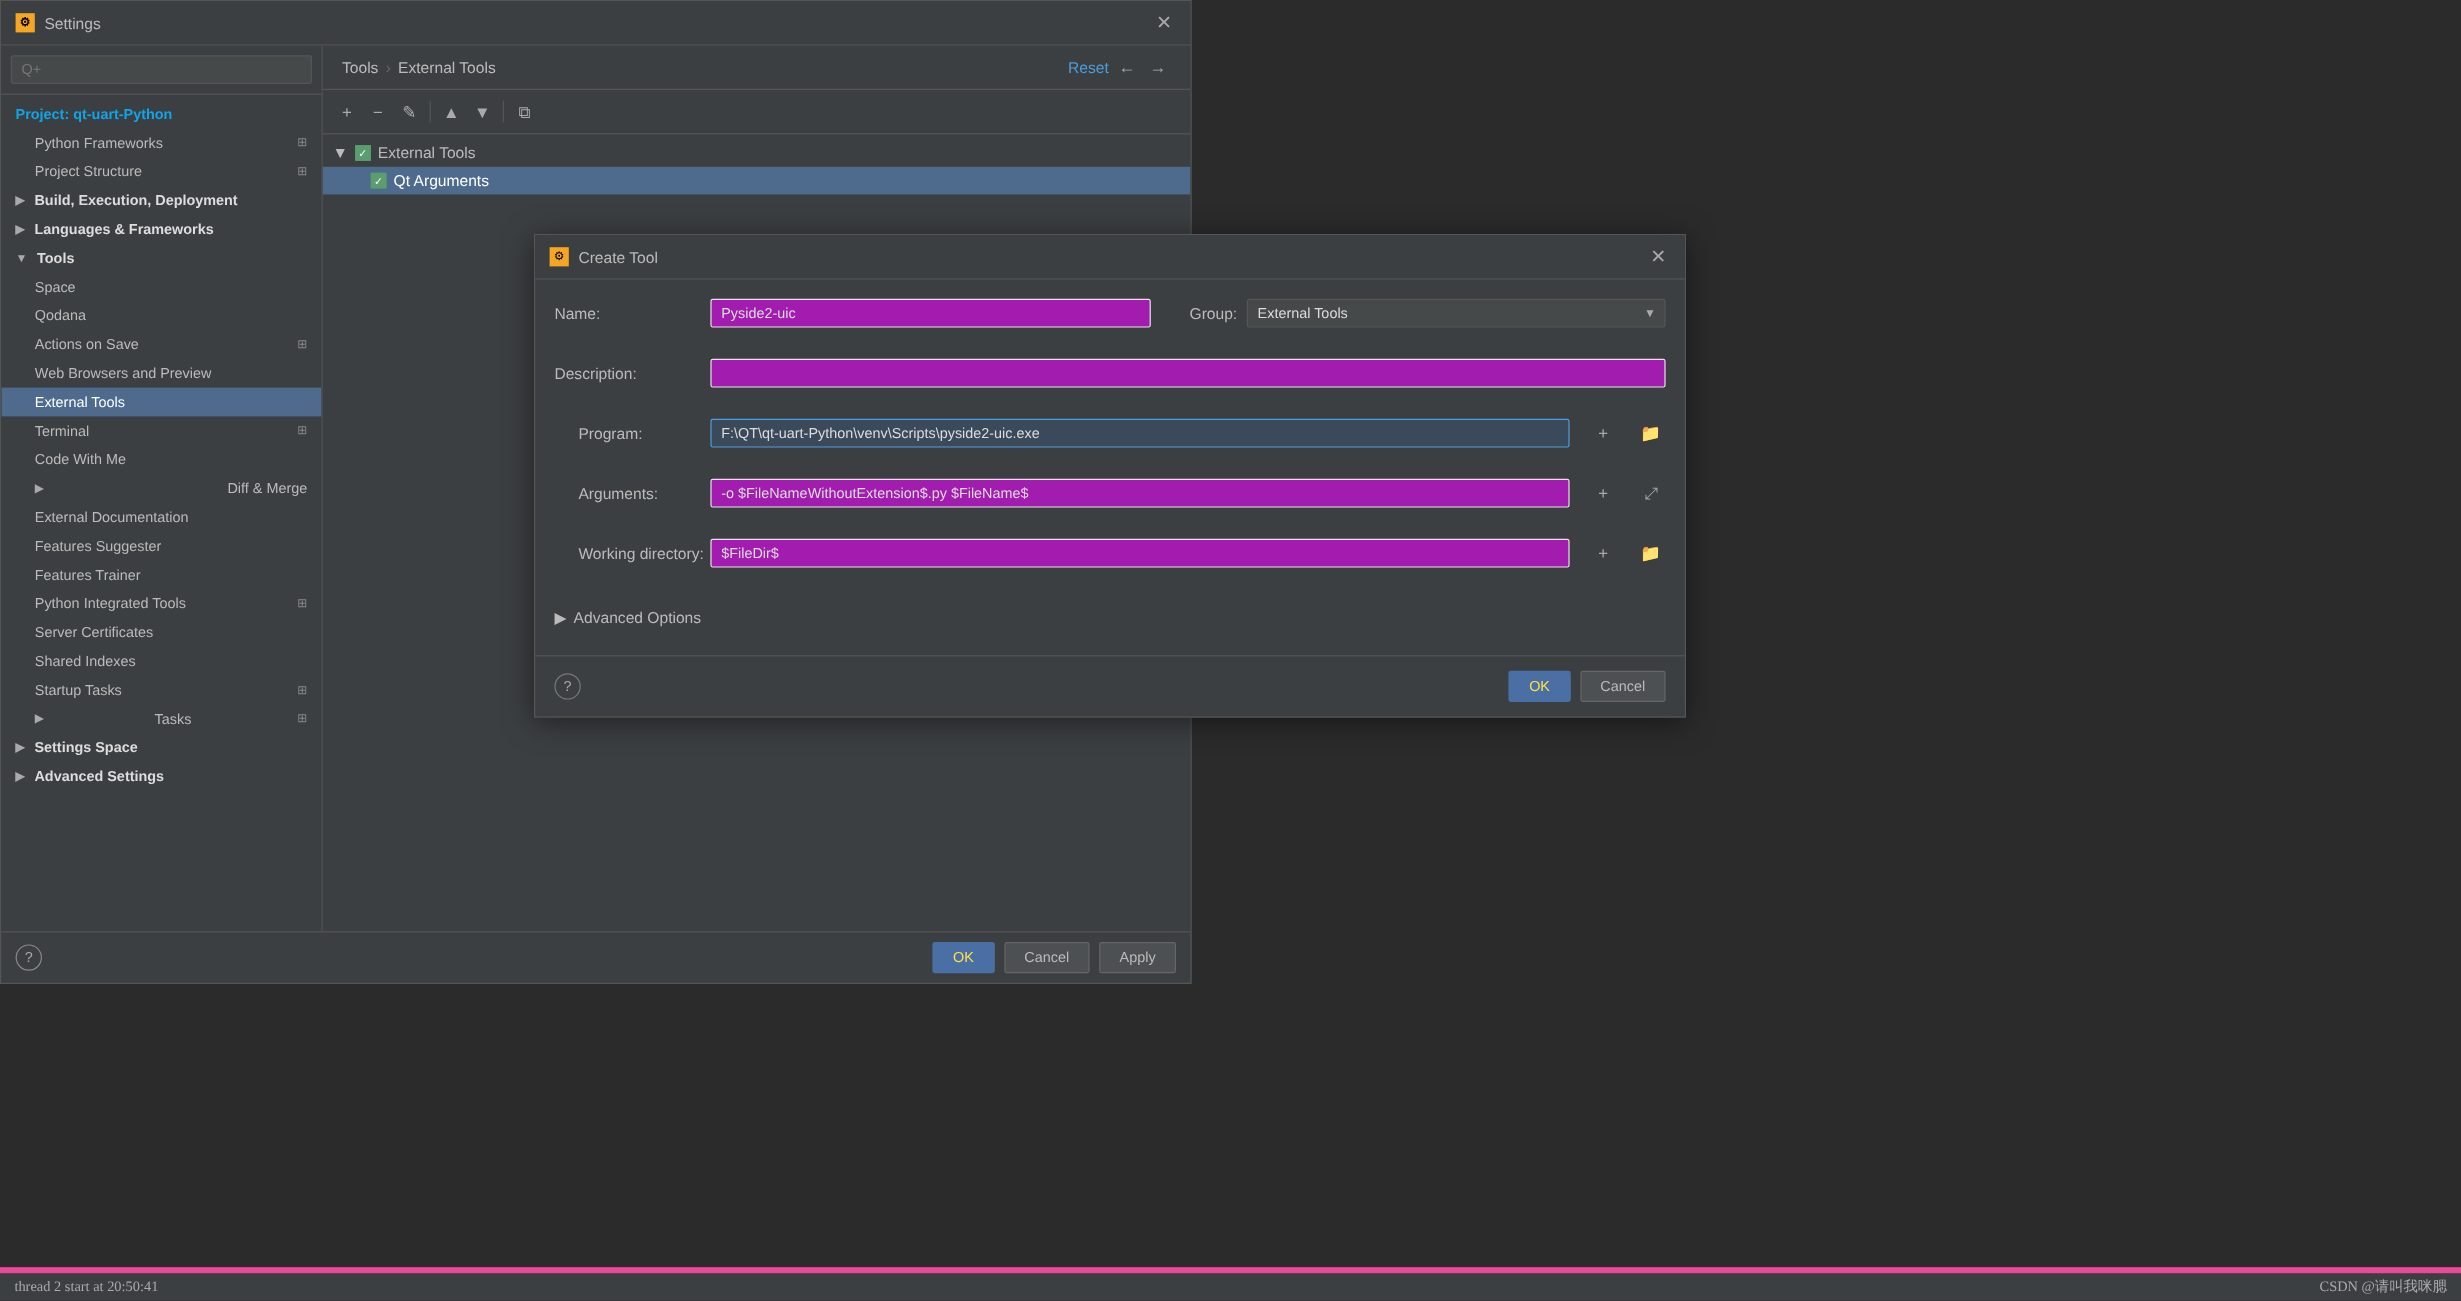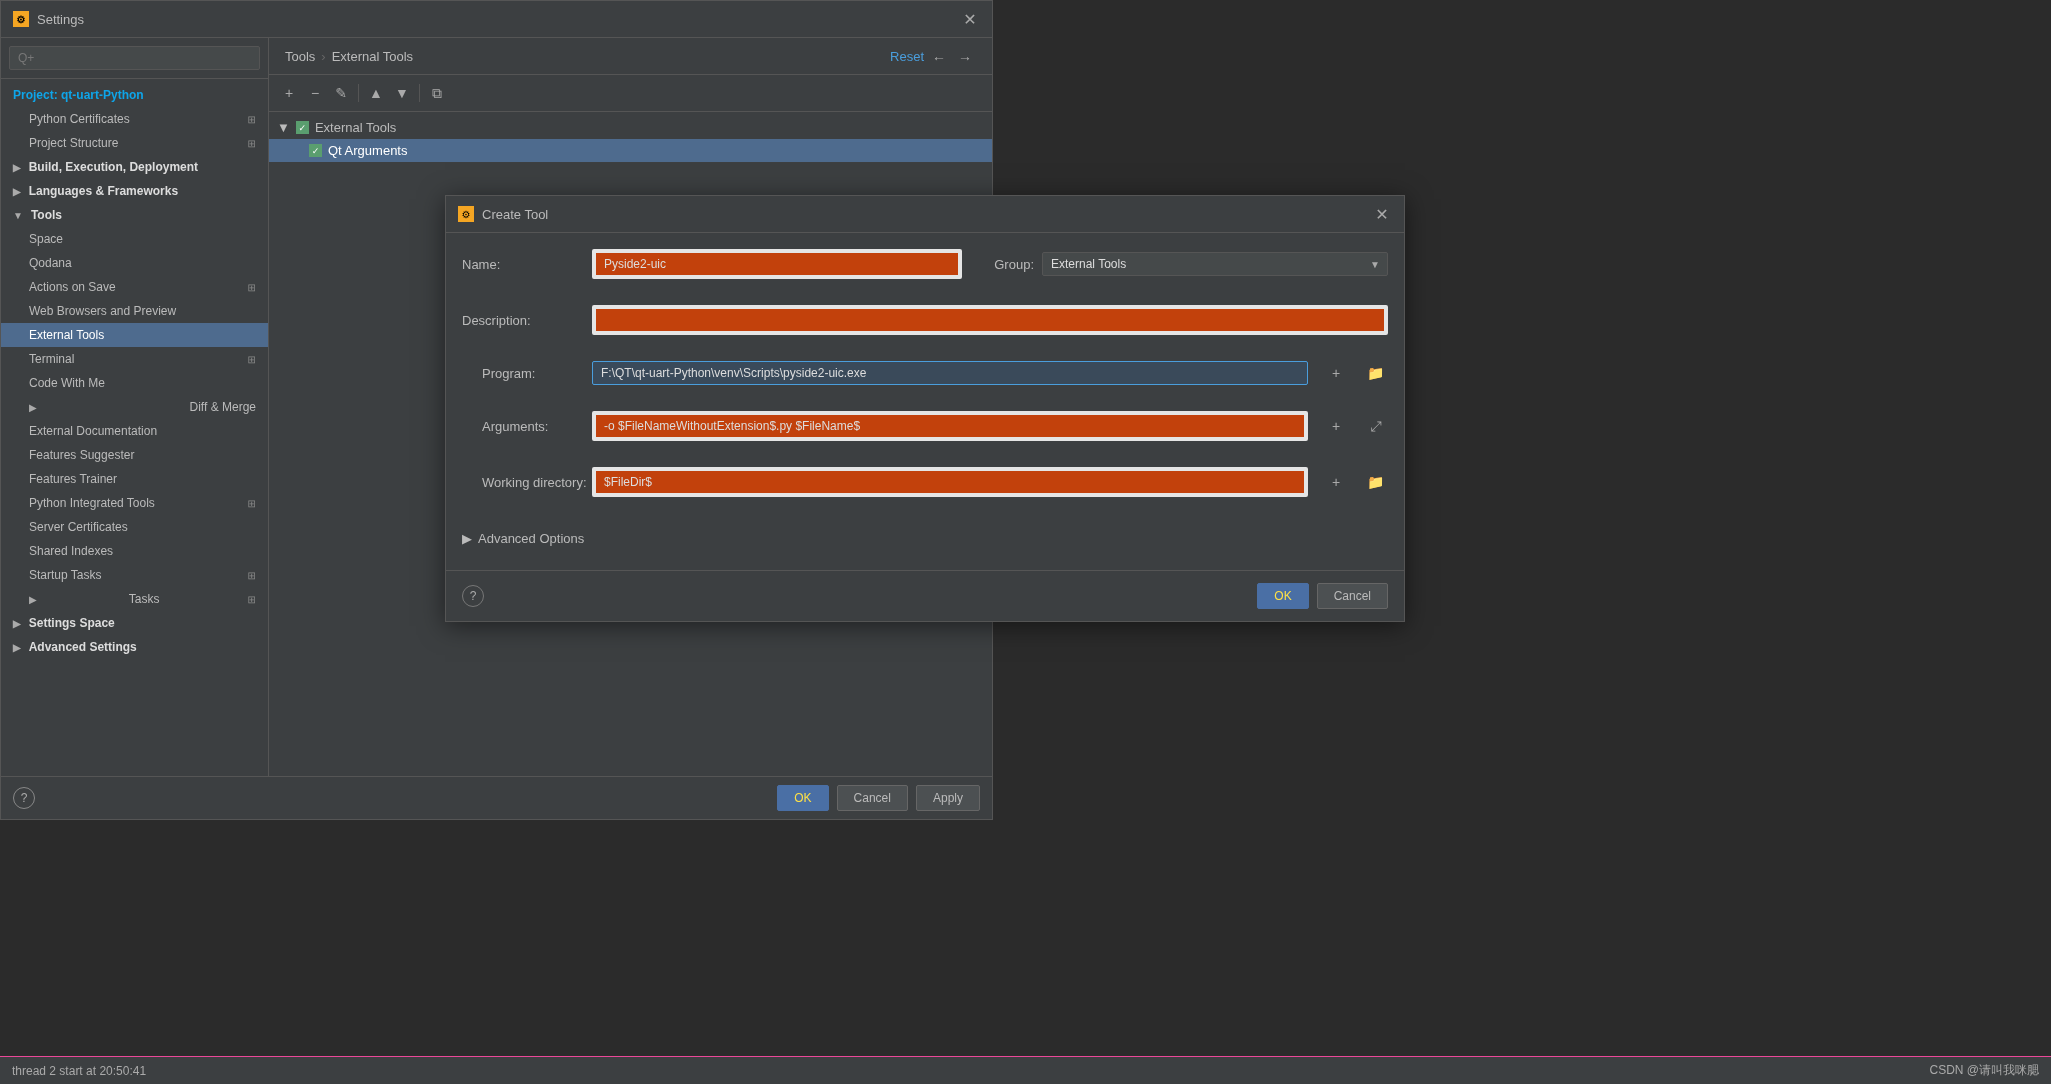--- a/index.html
+++ b/index.html
@@ -315,27 +315,28 @@
     }
 
     
     .statusbar {
       position: absolute;
       bottom: 0;
       left: 0;
       right: 0;
       height: 28px;
       background: #3c3f41;
-      border-top: 1px solid #ec4899;
+      border-top: 5px solid #ec4899;
       display: flex;
       align-items: center;
       padding: 0 12px;
       color: #aaa;
       font-size: 12px;
       justify-content: space-between;
+      font-family: Liberation Serif, serif;
     }
 
     .dialog {
       position: absolute;
       top: 195px;
       left: 445px;
       width: 960px;
       background: #3c3f41;
       border: 1px solid #555;
       box-shadow: 0 4px 24px rgba(0,0,0,0.5);
@@ -383,22 +384,22 @@
 
     .form-label {
       width: 130px;
       color: #bbb;
       font-size: 13px;
       flex-shrink: 0;
     }
 
     .form-input {
       flex: 1;
-      background: #c2410c;
-      border: 4px solid #e5e5e5;
+      background: #a21caf;
+      border: 1px solid #e5e5e5;
       color: #ddd;
       padding: 4px 8px;
       font-size: 12px;
       outline: none;
       border-radius: 2px;
     }
 
     .form-select {
       flex: 1;
       background: #45494a;
@@ -526,21 +527,21 @@
       <div class="sidebar-search">
         <input type="text" placeholder="Q+" style="">
       </div>
 
       <div class="sidebar-nav">
 
         <div class="nav-section-header">
           <span>Project: qt-uart-Python</span>
         </div>
         <div class="nav-item">
-          <span>Python Certificates</span>
+          <span>Python Frameworks</span>
           <span class="nav-item-icon">⊞</span>
         </div>
         <div class="nav-item">
           <span>Project Structure</span>
           <span class="nav-item-icon">⊞</span>
         </div>
 
         <div class="nav-group-label">
           <span class="chevron">▶</span>
           <span>Build, Execution, Deployment</span>

